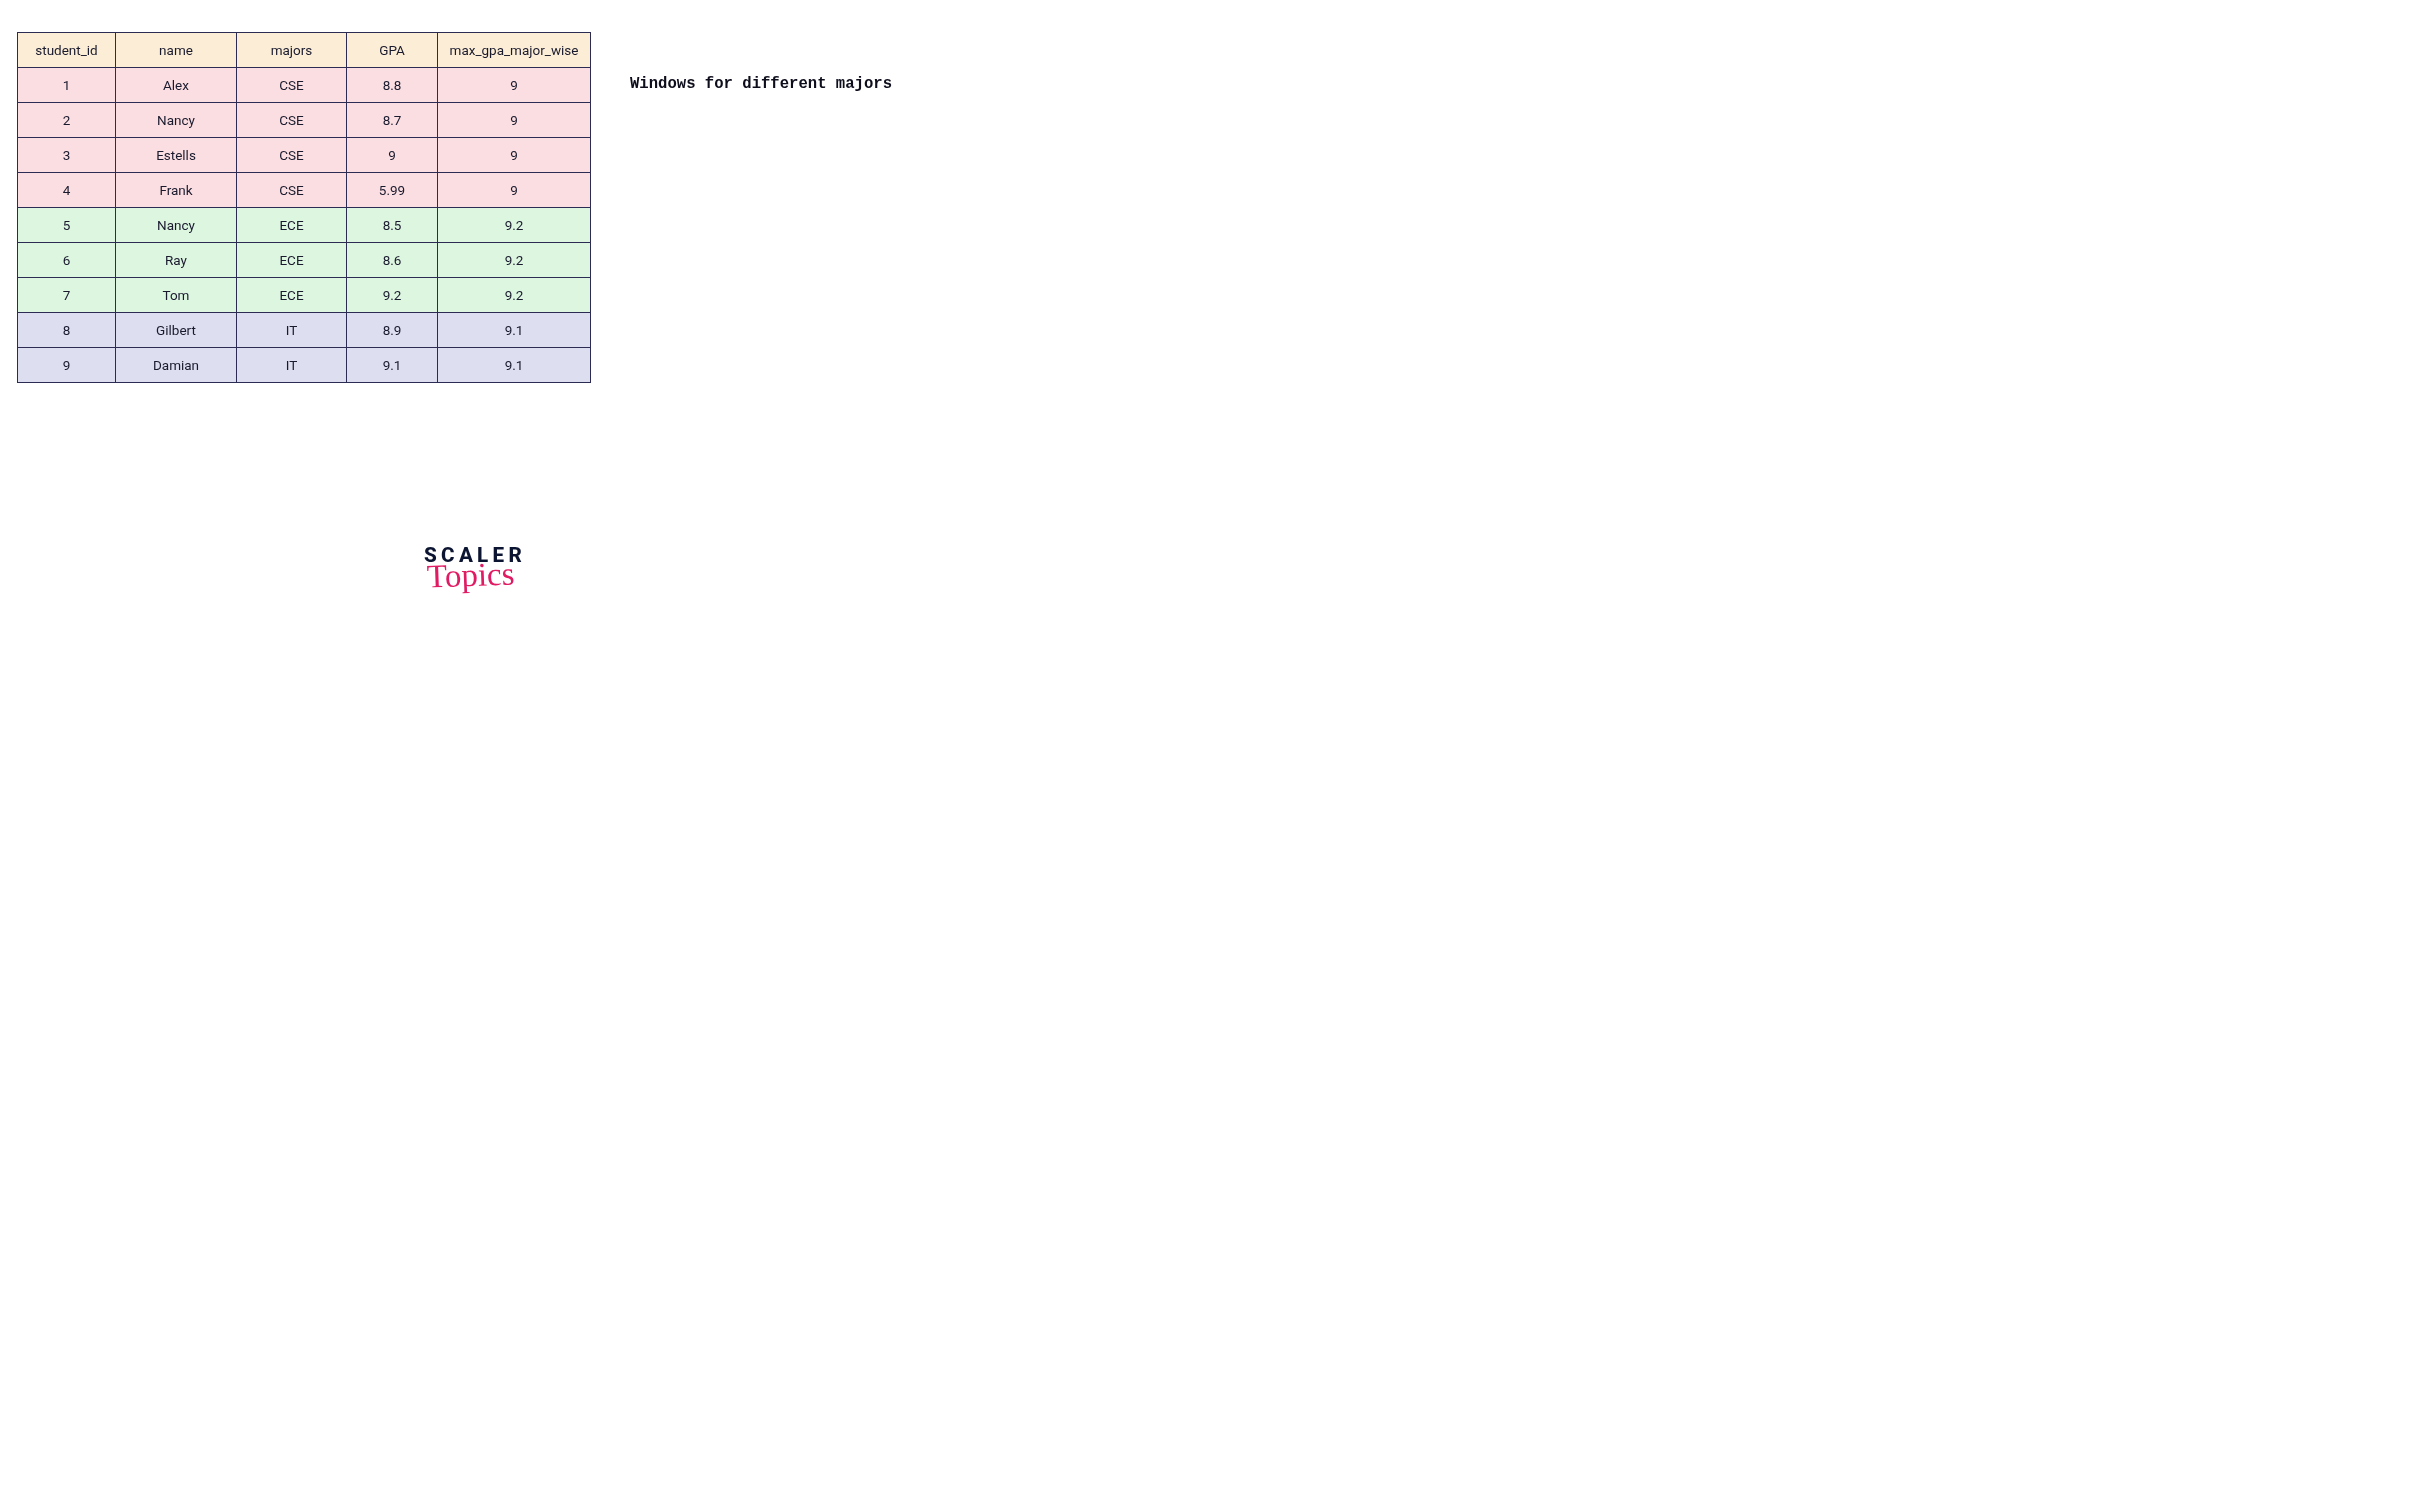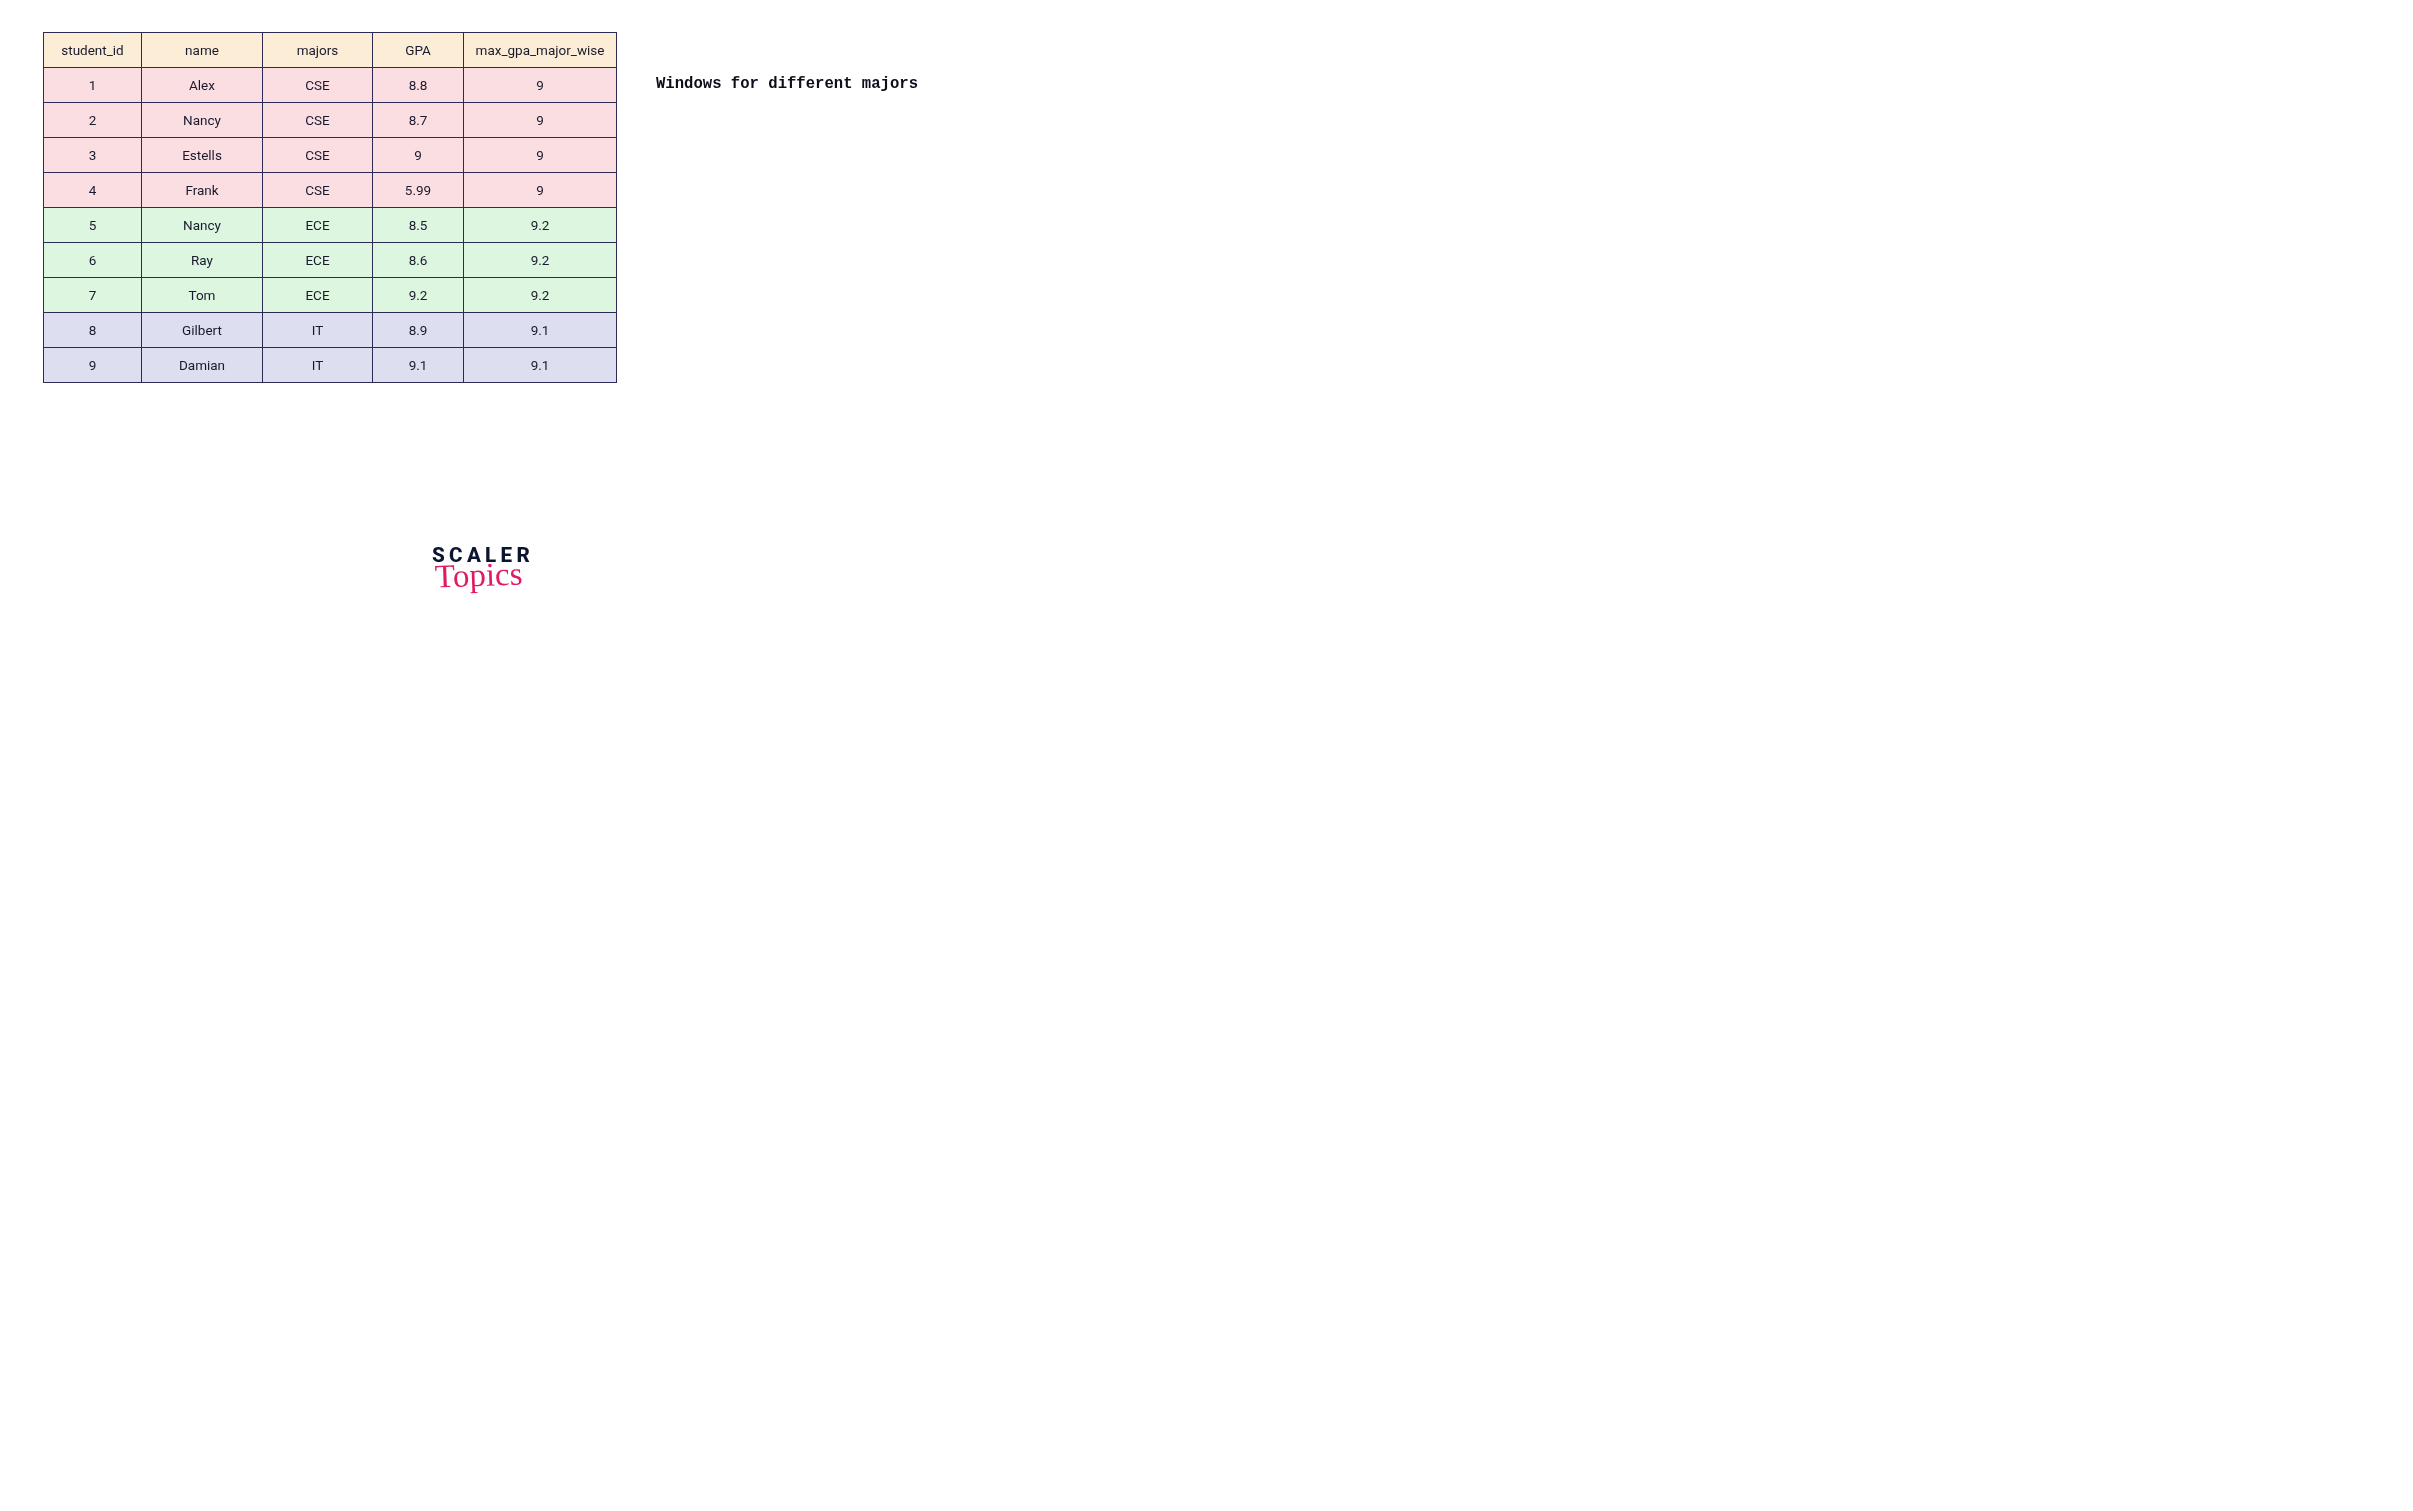--- a/index.html
+++ b/index.html
@@ -7,22 +7,21 @@
     margin: 0;
     padding: 0;
     font-family: -apple-system, BlinkMacSystemFont, "Segoe UI", Roboto, Arial, sans-serif;
     background: #ffffff;
     color: #1a1a2e;
   }
   .page {
     width: 1073px;
     height: 670px;
     position: relative;
-    padding: 32px 35px;
-    margin-left: 8px;
+    padding: 32px 17px;
   }
   .main-row {
     display: flex;
     gap: 39px;
     align-items: flex-start;
   }
   table.data {
     border-collapse: collapse;
     table-layout: fixed;
   }

